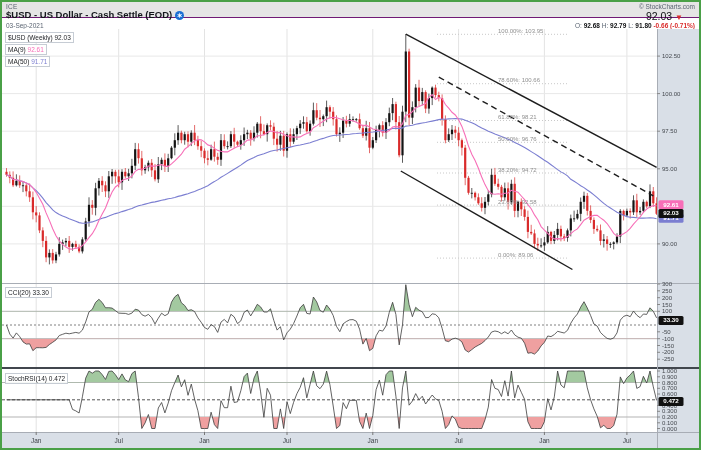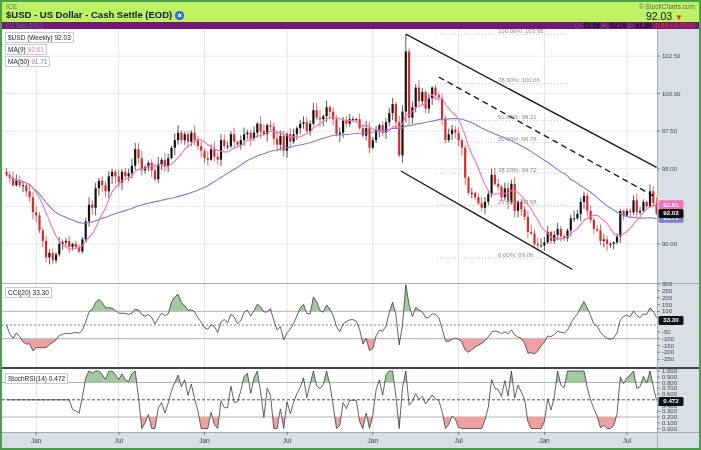--- a/index.html
+++ b/index.html
@@ -1,19 +1,19 @@
 <!DOCTYPE html>
 <html><head>
 <meta charset="utf-8">
 <style>
   *{box-sizing:border-box;margin:0;padding:0}
   body{margin:0;background:#fff}
   .page{position:relative;width:701px;height:450px;background:#fff;border:2px solid #4aa047;
         font-family:"Liberation Sans",sans-serif;overflow:hidden}
-  .hdr{position:absolute;left:0;top:0;width:697px;height:27px;background:#bef264;border-bottom:7px solid #701a75}
+  .hdr{position:absolute;left:0;top:0;width:697px;height:16px;background:#e5e5e5;border-bottom:1px solid #701a75}
   .ex{position:absolute;left:4px;top:1px;font-size:6.5px;color:#5a6472;letter-spacing:.3px}
   .title{position:absolute;left:4px;top:8px;font-size:9.5px;font-weight:700;color:#14171c;display:flex;align-items:center;gap:3px;line-height:10px;white-space:nowrap}
   .info{display:inline-block;width:9px;height:9px;border-radius:50%;background:#1a6fd4;color:#fff;font-size:7px;line-height:9px;text-align:center;font-weight:700;cursor:pointer}
   .date{position:absolute;left:4px;top:20px;font-size:6.5px;color:#5a6472}
   .copy{position:absolute;right:4px;top:1px;font-size:6.5px;color:#5a6472}
   .price{position:absolute;right:16px;top:8px;font-size:10.5px;font-weight:400;color:#101215;line-height:12px;white-space:nowrap}
   .price .arr{font-size:8px}
   .ohlc{position:absolute;right:4px;top:20px;font-size:6.5px;color:#333;white-space:nowrap}
   .ohlc .lbl{color:#5a6472}
   .ohlc .val{color:#0e0f11;font-weight:700}

